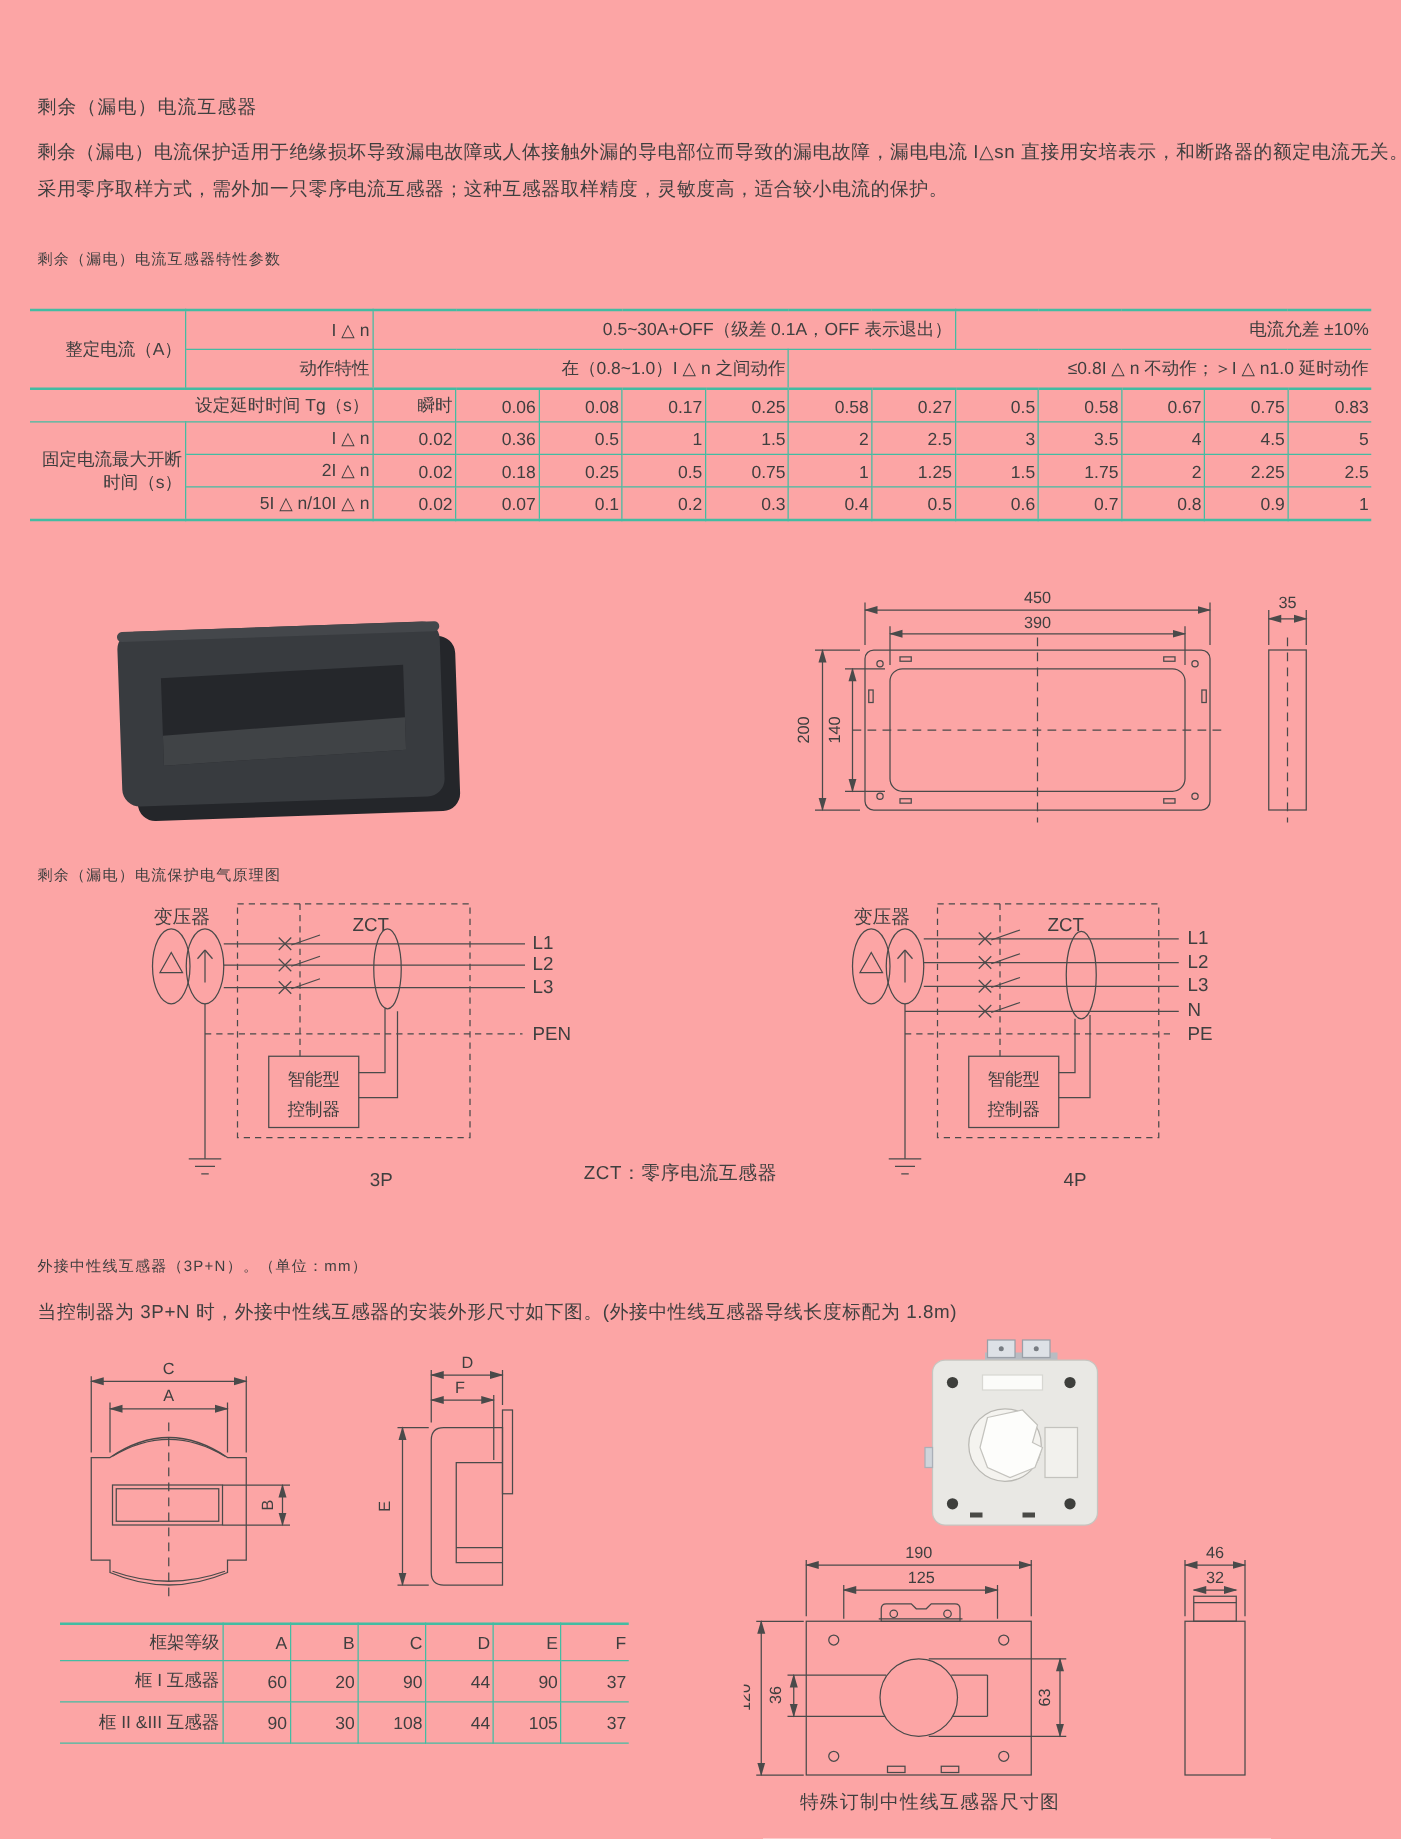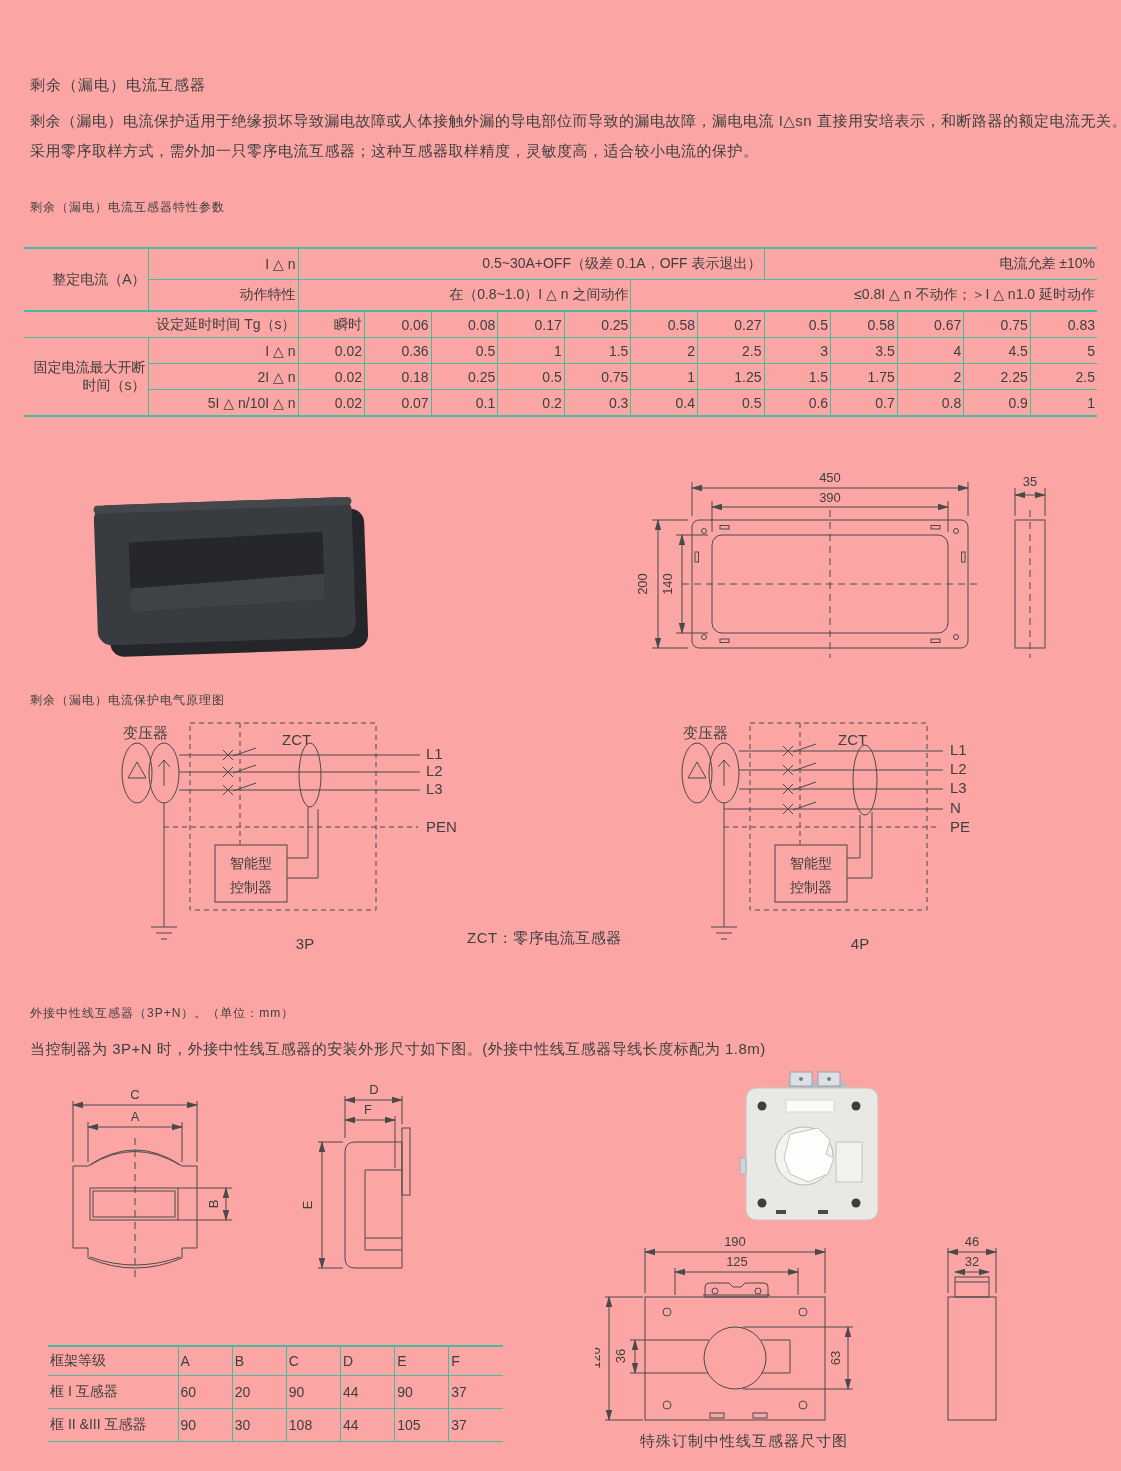--- a/index.html
+++ b/index.html
@@ -14,22 +14,22 @@
   .ptable{position:absolute;left:24px;top:247px;width:1073px;border-collapse:collapse;
           table-layout:fixed;font-size:14px;color:#3f3f3f;text-align:center;
           border-top:2px solid #43bca2;border-bottom:2px solid #43bca2;}
   .ptable td{border:1px solid #43bca2;padding:0 2px;height:25px;text-align:right;}
   .ptable tr.h td{height:30px;}
   .ptable tr.sep td{border-top:2px solid #43bca2;}
   .ptable td.noL{border-left:none;}
   .ptable td.noR{border-right:none;margin-left:22px;}
 
   
-  .ftable{position:absolute;left:48px;top:1345px;width:455px;border-collapse:collapse;
-          table-layout:fixed;font-size:14px;color:#3f3f3f;text-align:left;
+  .ftable{position:absolute;left:48px;top:1298px;width:455px;border-collapse:collapse;
+          table-layout:fixed;font-size:14px;color:#3f3f3f;text-align:right;
           border-top:2px solid #43bca2;border-bottom:1px solid #43bca2;}
   .ftable td{border:1px solid #43bca2;padding:0 2px;height:32px;}
   .ftable tr.h td{height:28px;}
   .ftable td.noL{border-left:none;}
   .ftable td.noR{border-right:none;}
 
   
   .ln{stroke:#4a4a4a;fill:none;stroke-width:1;}
   .dsh{stroke-dasharray:7 5;}
   .dsh2{stroke-dasharray:5 4;}

